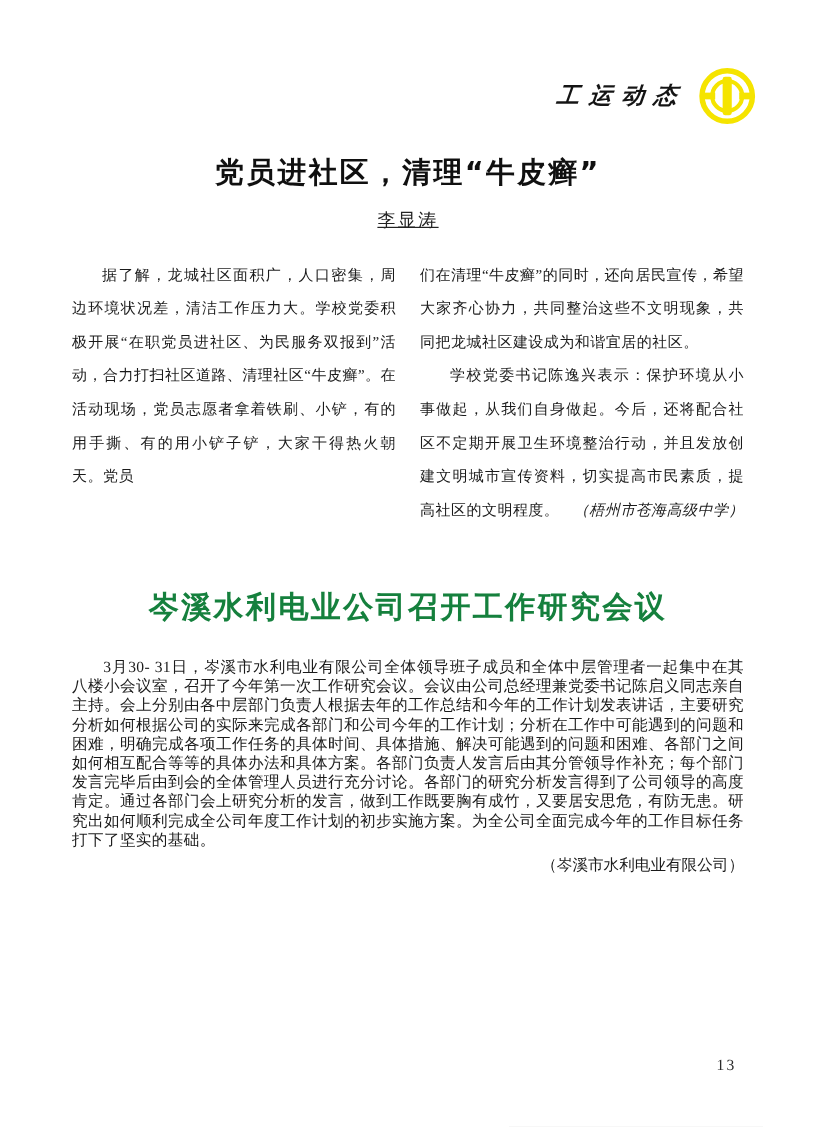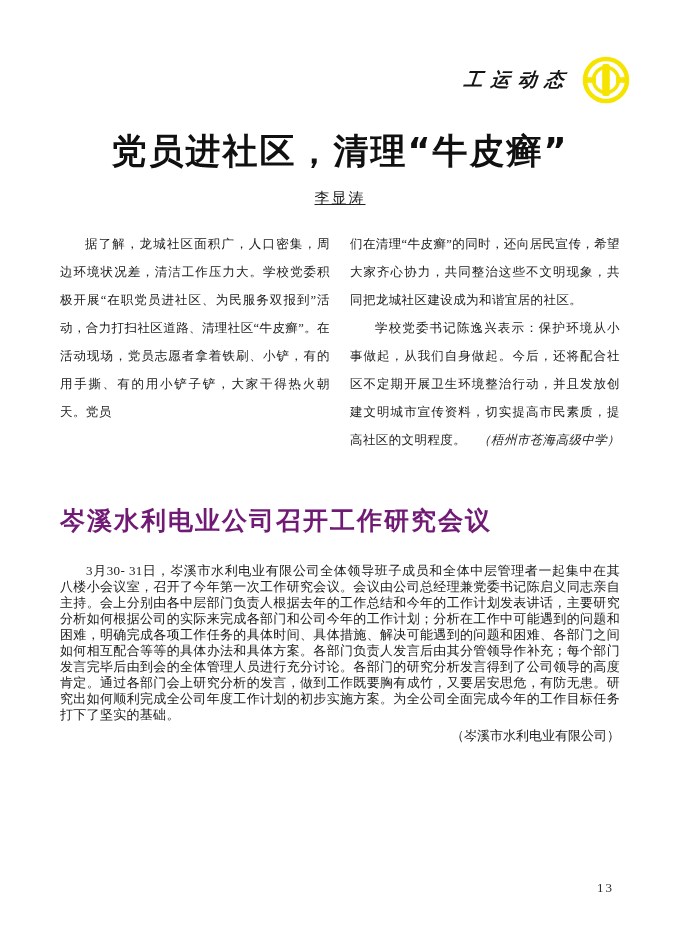--- a/index.html
+++ b/index.html
@@ -35,21 +35,21 @@
     white-space: nowrap;
   }
   .union-logo { width: 48px; height: 48px; color: var(--logo-color); flex: 0 0 auto; }
 
   
   .a1-title {
     margin: 24px 0 0 0;
     text-align: center;
     font-family: "DejaVu Sans", "Liberation Sans", sans-serif;
     font-weight: 900;
-    font-size: 35px;
+    font-size: 24px;
     letter-spacing: 2px;
     color: #101010;
     white-space: nowrap;
   }
   .author {
     margin-top: 14px;
     text-align: center;
     font-size: 15px;
     letter-spacing: 2px;
     color: #222;
@@ -69,26 +69,26 @@
     letter-spacing: 0.4px;
   }
   .col p { margin: 0; }
   .indent { text-indent: 2em; }
   .attr { text-align: right; }
   .attr-pull { text-align: right; margin-top: -28px; line-height: 28px; font-style: italic; }
 
   
   .a2-title {
     margin: 50px 0 0 0;
-    text-align: left;
+    text-align: center;
     font-family: "DejaVu Sans", "Liberation Sans", sans-serif;
     font-weight: 900;
     font-size: 25px;
     letter-spacing: 2px;
-    color: #701a75;
+    color: #15803d;
     white-space: nowrap;
   }
   .a2-body {
     margin: 26px 0 0 0;
     font-size: 13px;
     line-height: 16px;
     text-align: justify;
     letter-spacing: 0.3px;
     color: #1a1a1a;
   }

